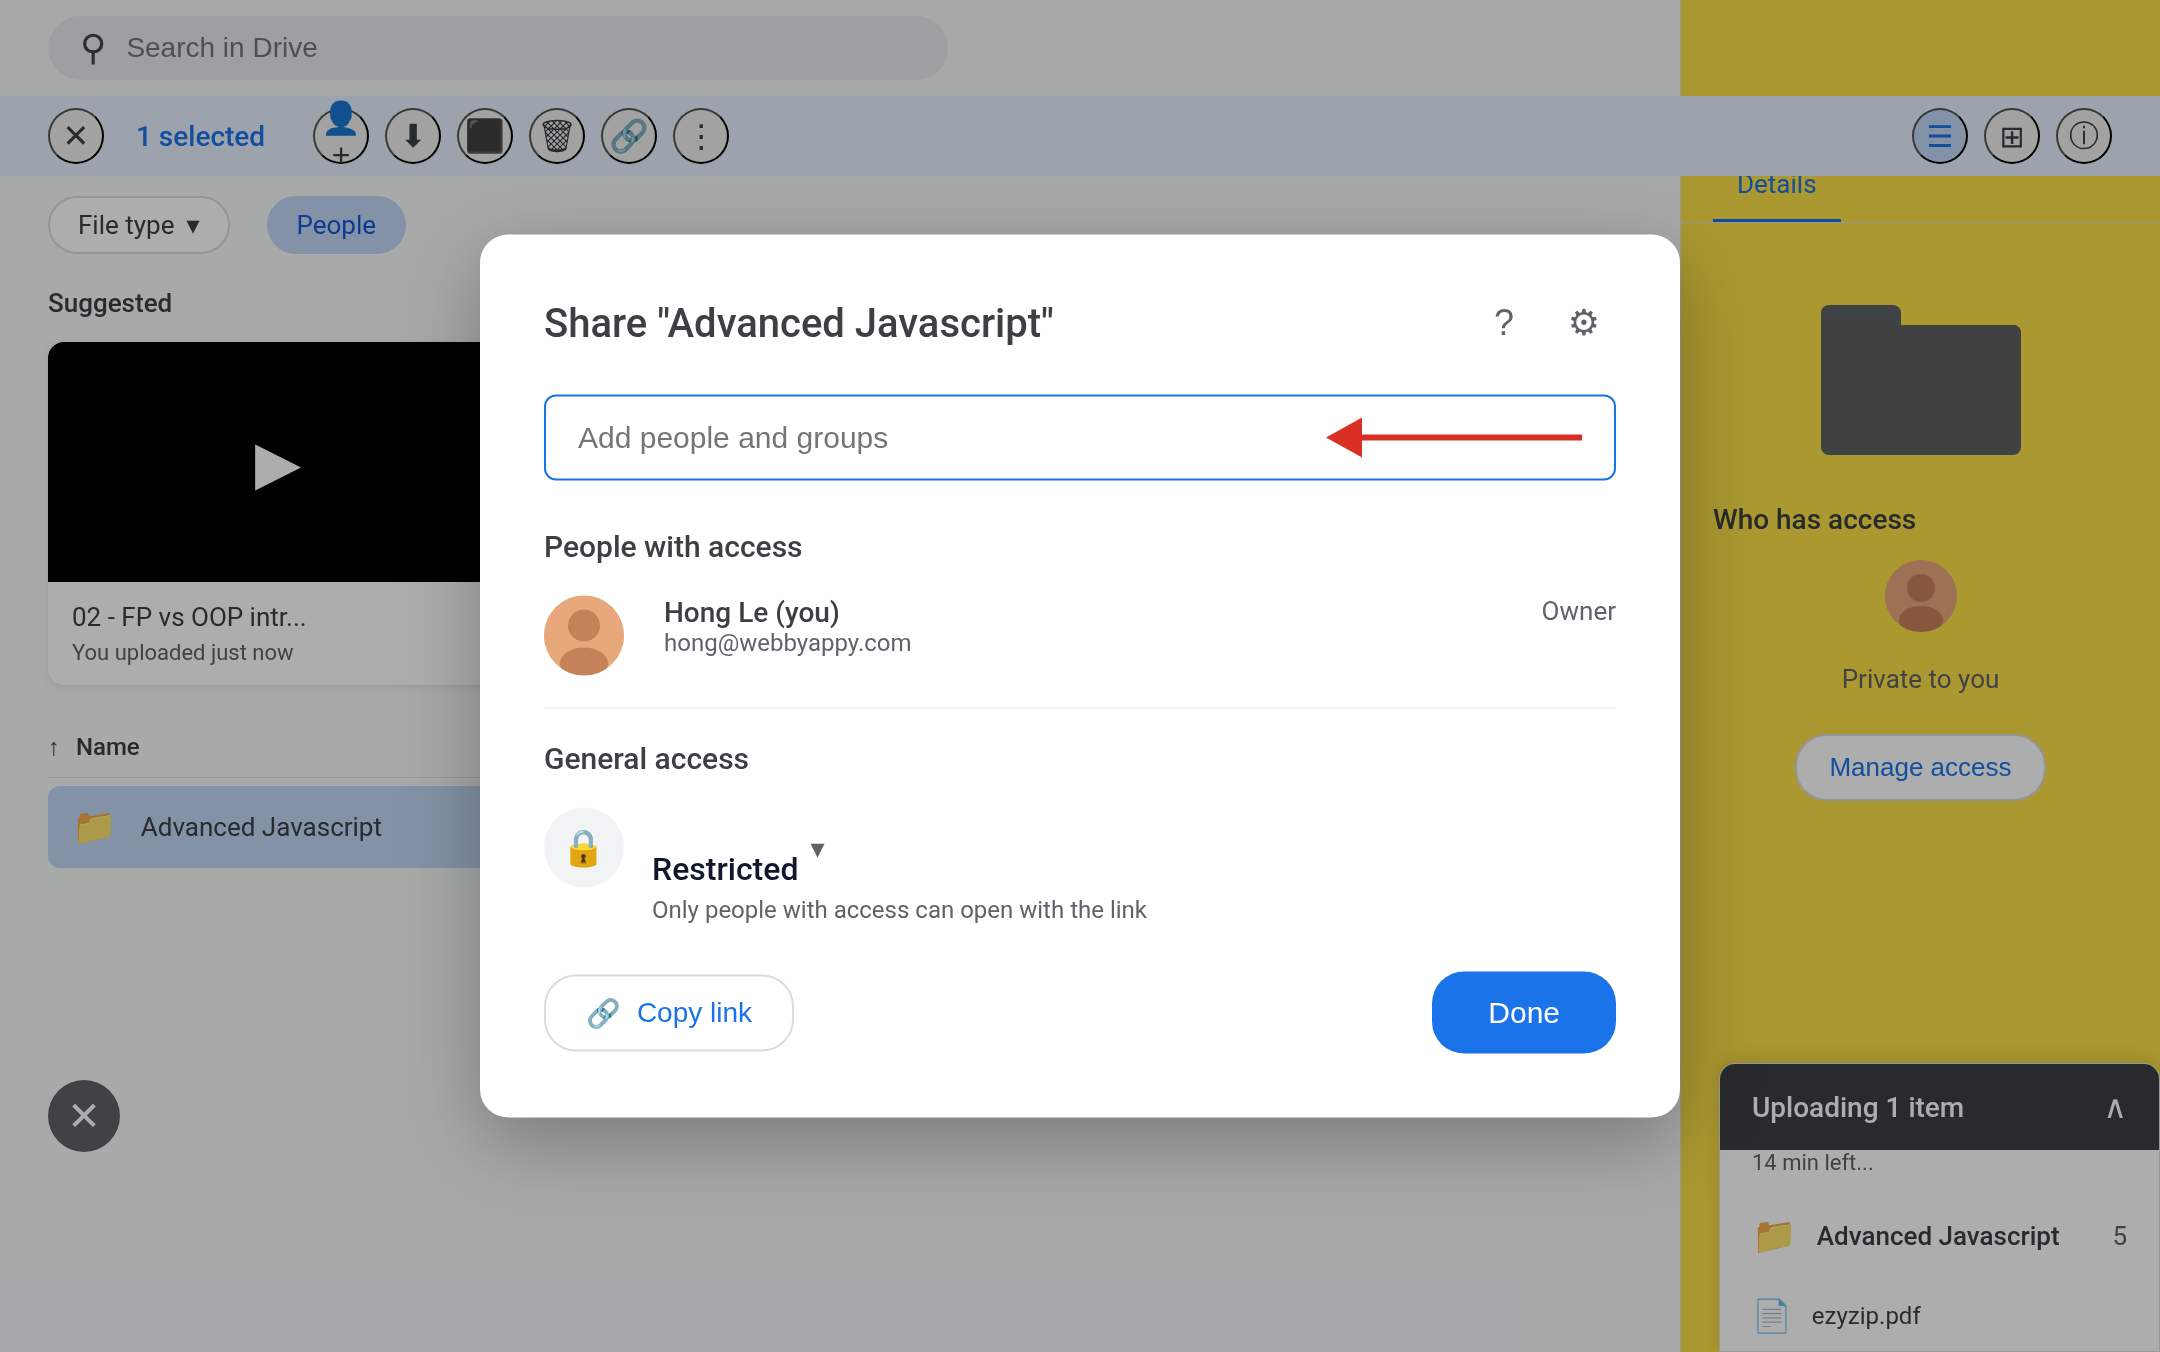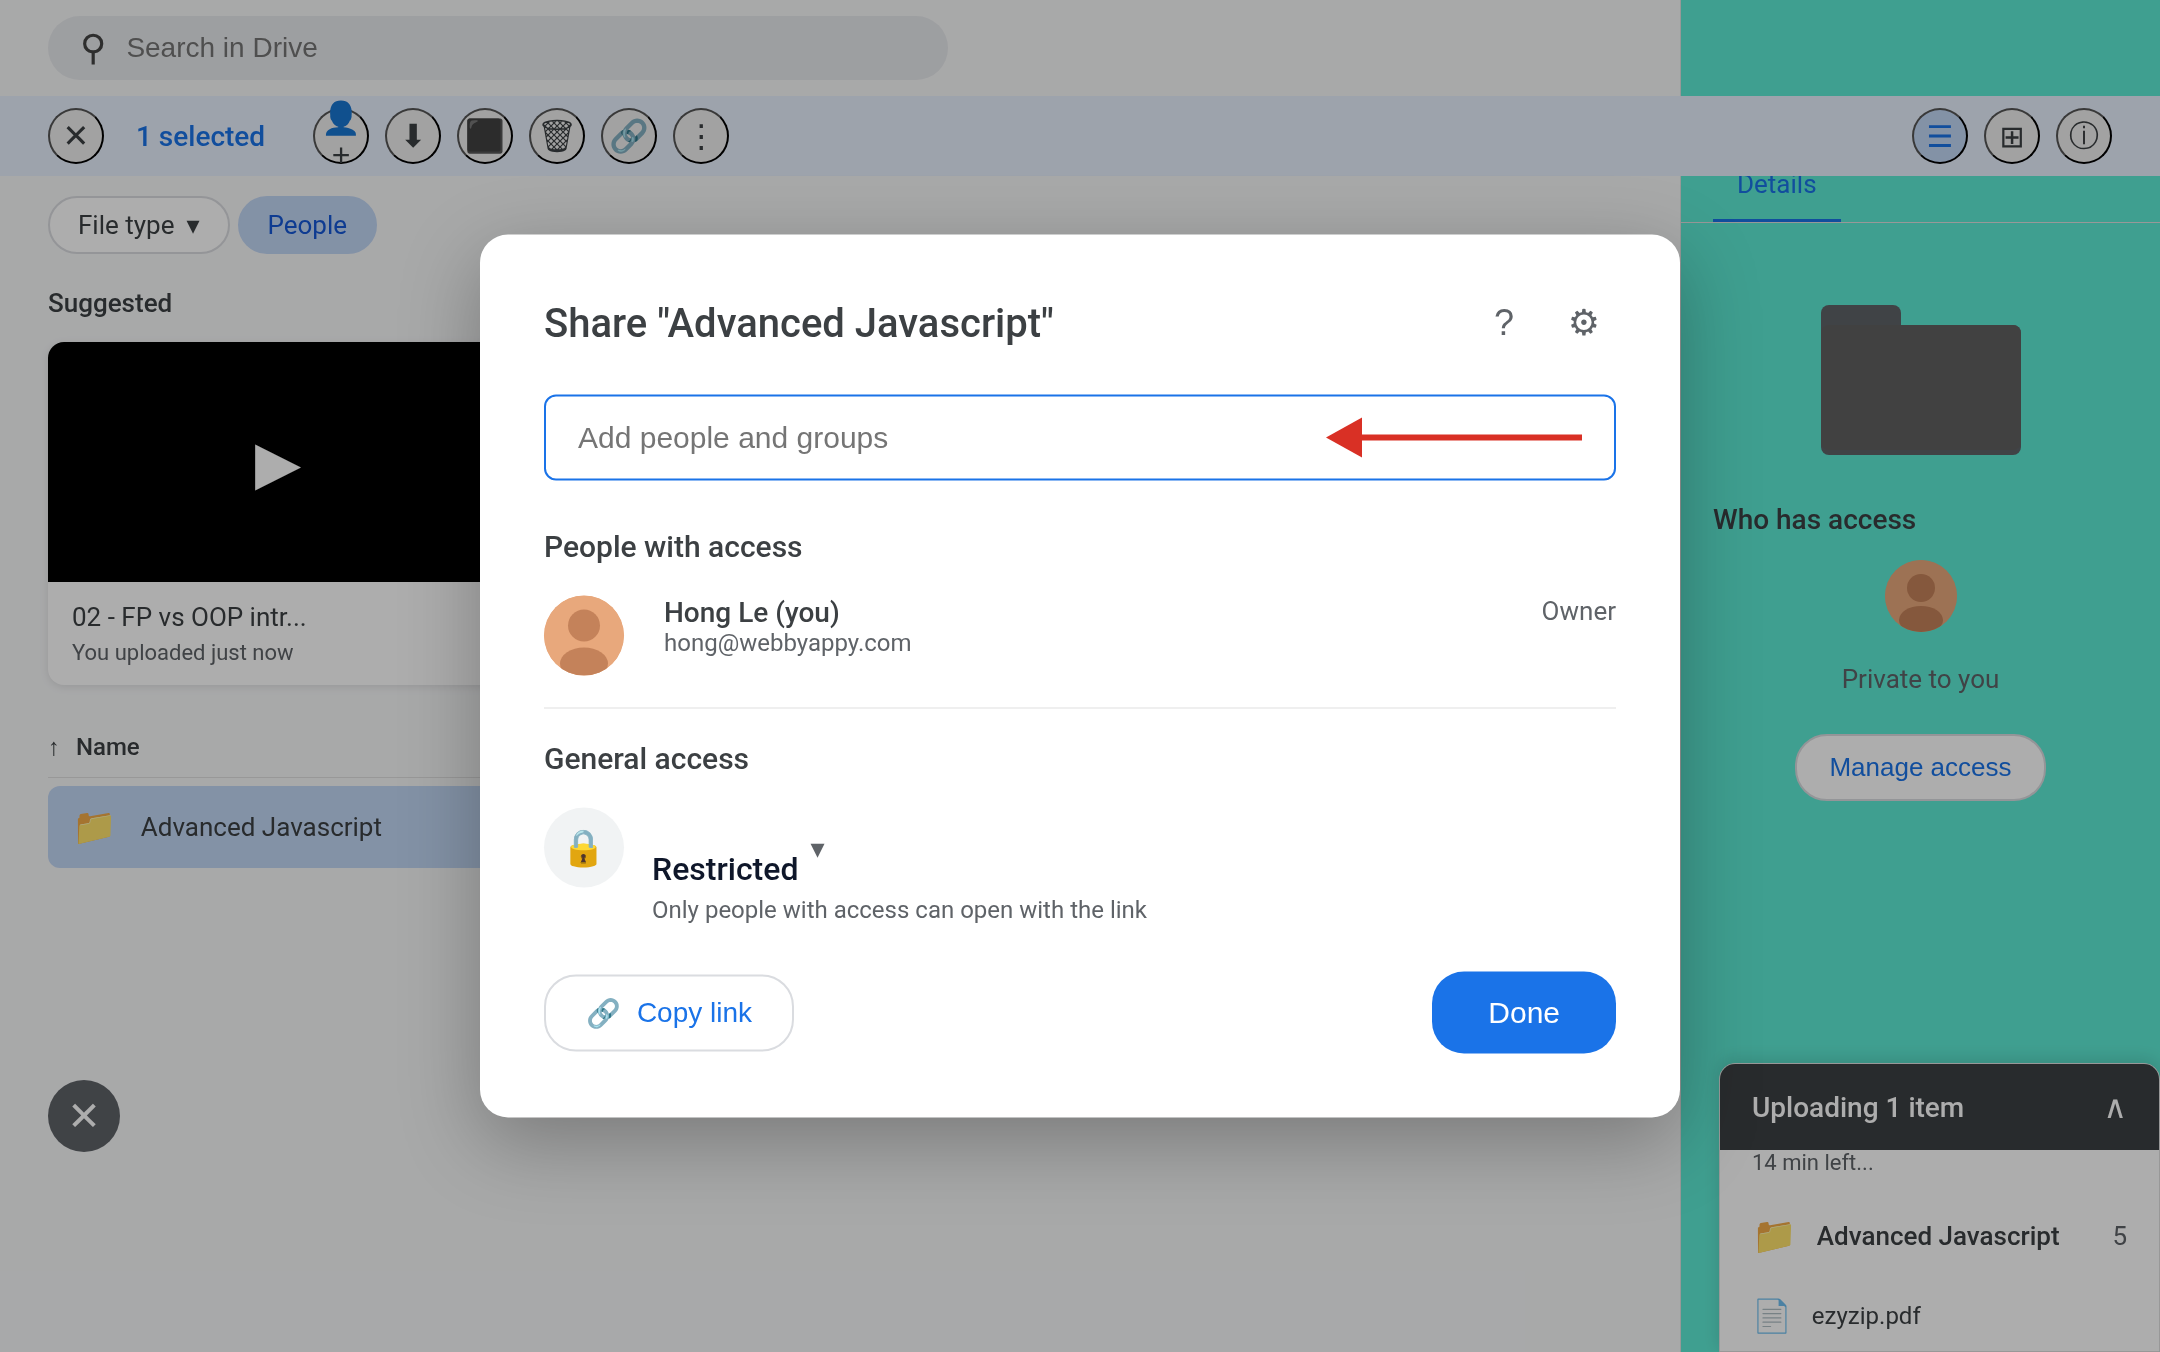--- a/index.html
+++ b/index.html
@@ -119,21 +119,21 @@
       color: #1a73e8;
     }
 
     
     .filter-bar {
       position: absolute;
       top: 176px; left: 0;
       display: flex;
       align-items: center;
       padding: 20px 48px;
-      gap: 8px;
+      gap: 37px;
     }
     .filter-pill {
       display: flex;
       align-items: center;
       border: 2px solid #dadce0;
       border-radius: 32px;
       padding: 12px 28px;
       font-size: 26px;
       color: #3c4043;
       cursor: pointer;
@@ -223,21 +223,21 @@
       color: #5f6368;
     }
     .list-row-name { flex: 1; }
 
     
     .right-panel {
       position: absolute;
       top: 0; right: 0;
       width: 480px;
       bottom: 0;
-      background: #5eead4;
+      background: #fde047;
       border-left: 1px solid #e0e0e0;
       padding: 0;
       overflow: hidden;
     }
     .panel-tabs {
       display: flex;
       border-bottom: 1px solid #e0e0e0;
       padding: 0 32px;
       height: 80px;
       align-items: flex-end;

